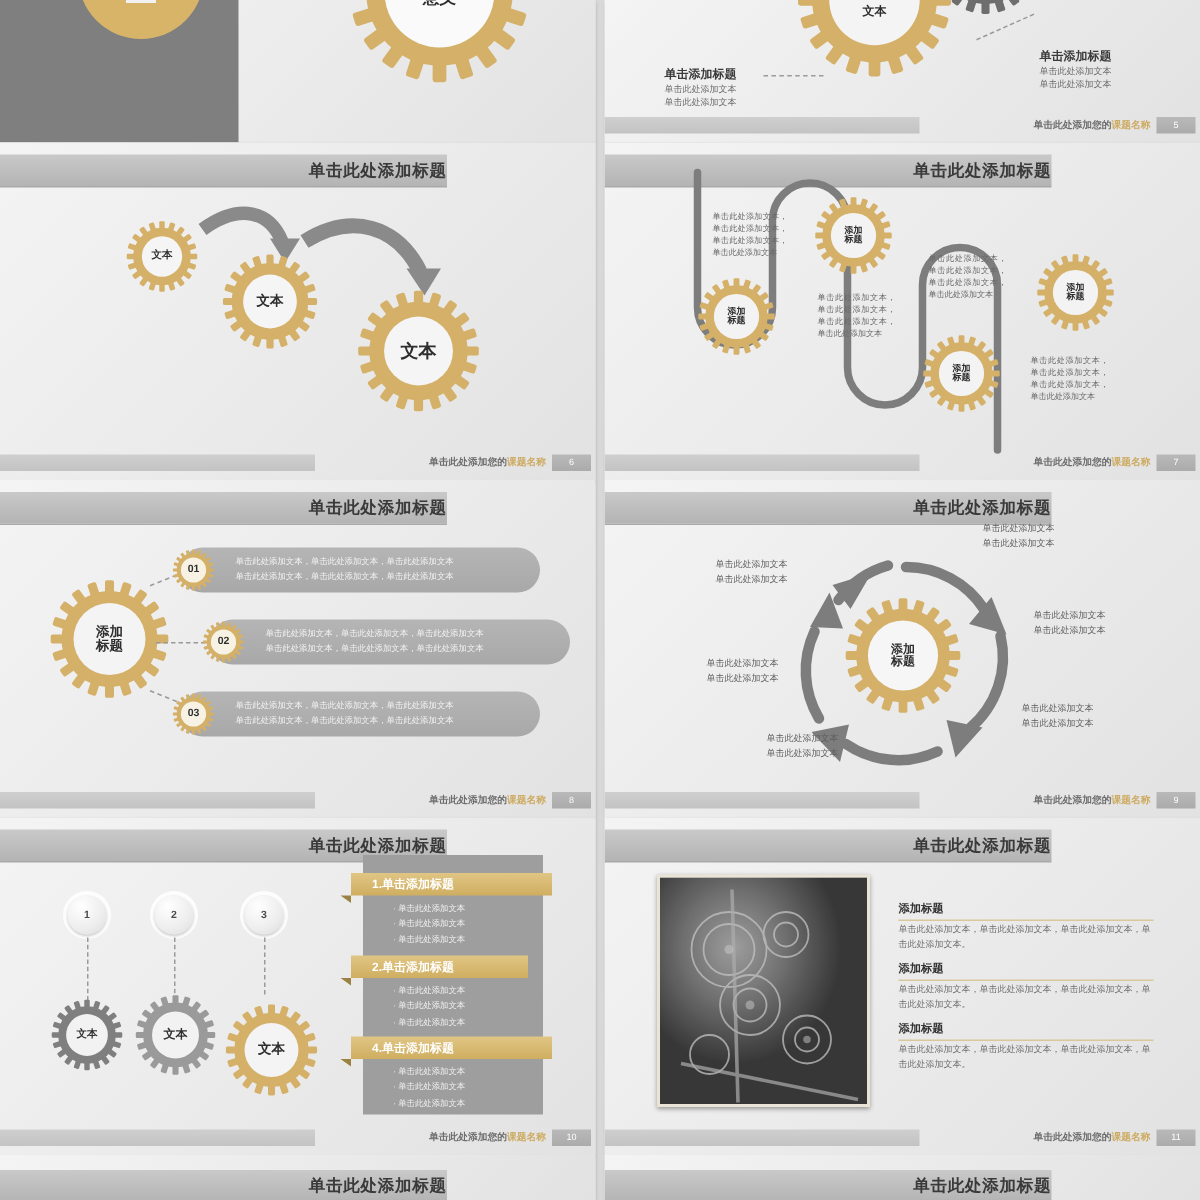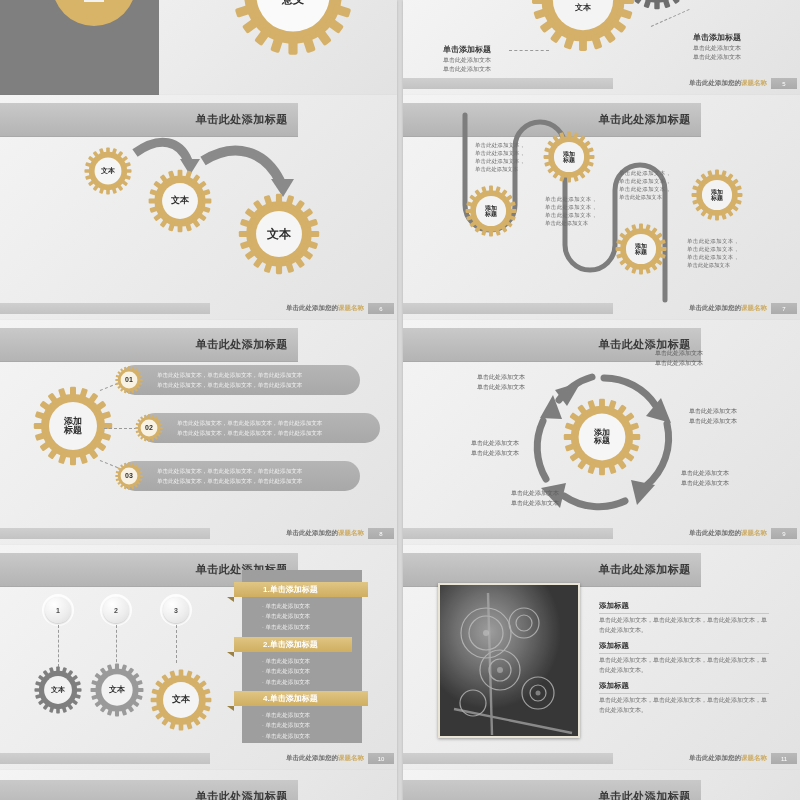--- a/index.html
+++ b/index.html
@@ -21,25 +21,24 @@
     position:relative;
     overflow:hidden;
     background:linear-gradient(135deg,#f4f4f4 0%,#ececec 45%,#e2e2e2 100%);
     box-shadow:0 1px 2px rgba(0,0,0,0.18);
   }
   .slide.clip-top { align-self:end; height:95px; }
 
   
   .titlebar {
     position:absolute; left:0; top:8px;
-    width:75%; height:34px;
+    width:75%; height:22px;
     background:linear-gradient(180deg,#c9c9c9 0%,#bdbdbd 55%,#b4b4b4 100%);
     border-bottom:1px solid #a9a9a9;
     display:flex; align-items:center; justify-content:flex-end;
-    padding-right:10px;
   }
   .titlebar span {
     font-size:11px; font-weight:bold; color:#3a3a3a;
     letter-spacing:.5px; white-space:nowrap;
   }
 
   
   .footer {
     position:absolute; left:0; bottom:6px; width:100%;
     height:11px; display:flex; align-items:center;
@@ -111,21 +110,21 @@
     white-space:nowrap;
   }
 
   
   .graybox {
     position:absolute; background:#9e9e9e;
   }
   .ribbon {
     position:absolute; height:15px;
     background:linear-gradient(180deg,#e0c584,#cfae60);
-    display:flex; align-items:center; padding-left:29px;
+    display:flex; align-items:center; padding-left:14px;
     font-size:8px; font-weight:bold; color:#fff;
   }
   .ribbon::before{
     content:""; position:absolute; left:-7px; top:15px;
     border-left:7px solid transparent;
     border-top:5px solid #9b8242;
   }
   .bullets {
     position:absolute; font-size:5.6px; color:#f0f0f0; line-height:1.85;
   }

